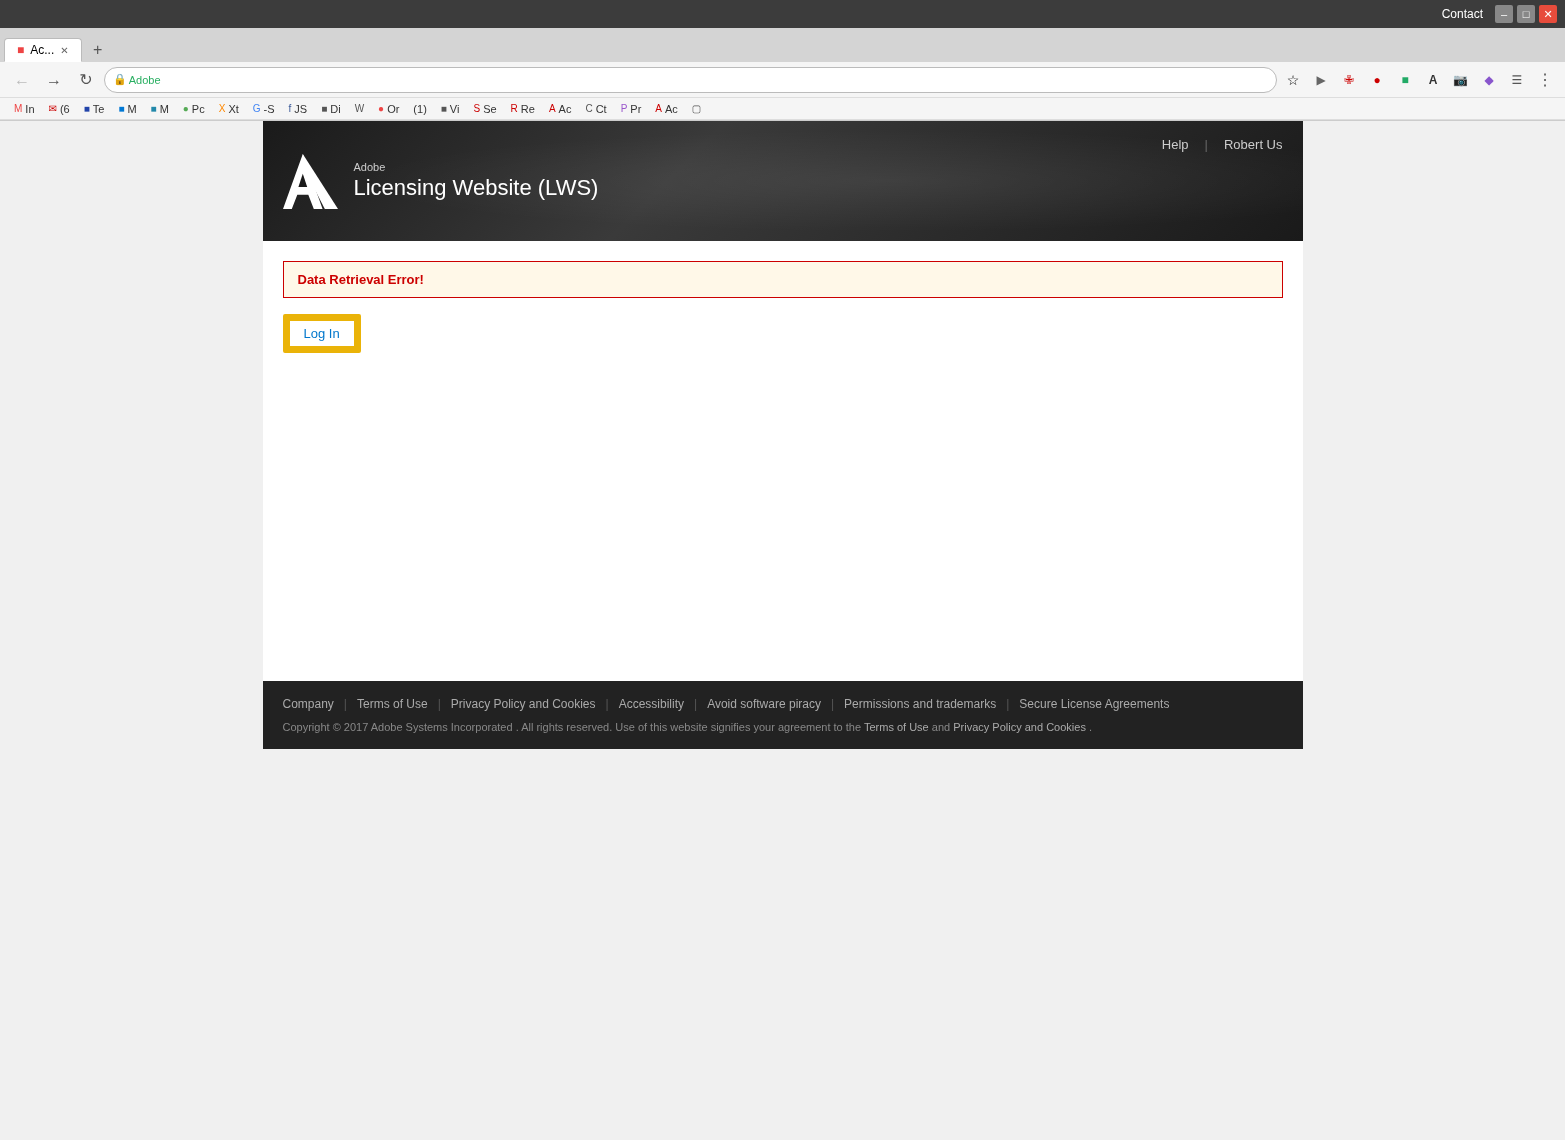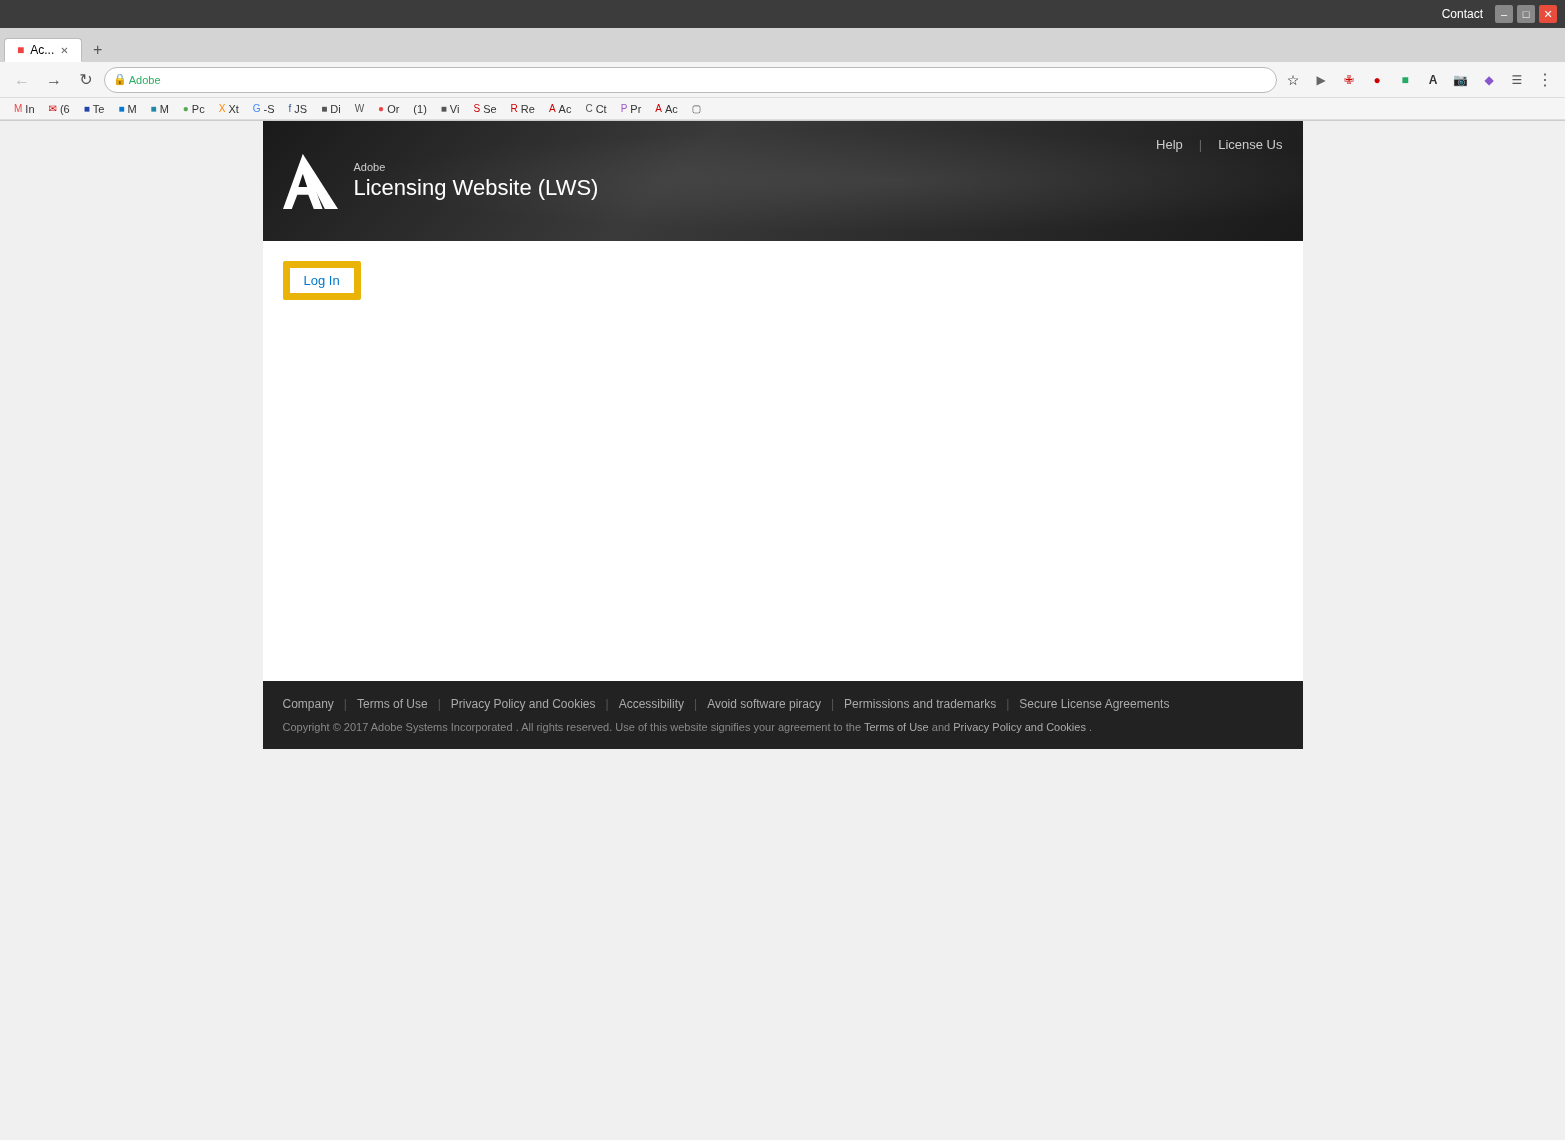--- a/index.html
+++ b/index.html
@@ -401,25 +401,28 @@
         </div>
         <div>
           <div style="color:#ccc;font-size:11px;margin-bottom:2px;">Adobe</div>
           <div style="color:#fff;font-size:22px;font-weight:300;">Licensing Website (LWS)</div>
         </div>
       </div>
 
       <div class="header-nav">
         <a href="#">Help</a>
         <span class="separator">|</span>
-        <a href="#">License Us</a>
+        <a href="#">Robert Us</a>
       </div>
     </div>
 
     <div class="main-content">
+      <div class="error-banner">
+        <span>Data Retrieval Error!</span>
+      </div>
       <button class="login-btn">Log In</button>
     </div>
 
     <div class="site-footer">
       <div class="footer-links">
         <a href="#" class="footer-link">Company</a>
         <span class="footer-sep">|</span>
         <a href="#" class="footer-link">Terms of Use</a>
         <span class="footer-sep">|</span>
         <a href="#" class="footer-link">Privacy Policy and Cookies</a>

